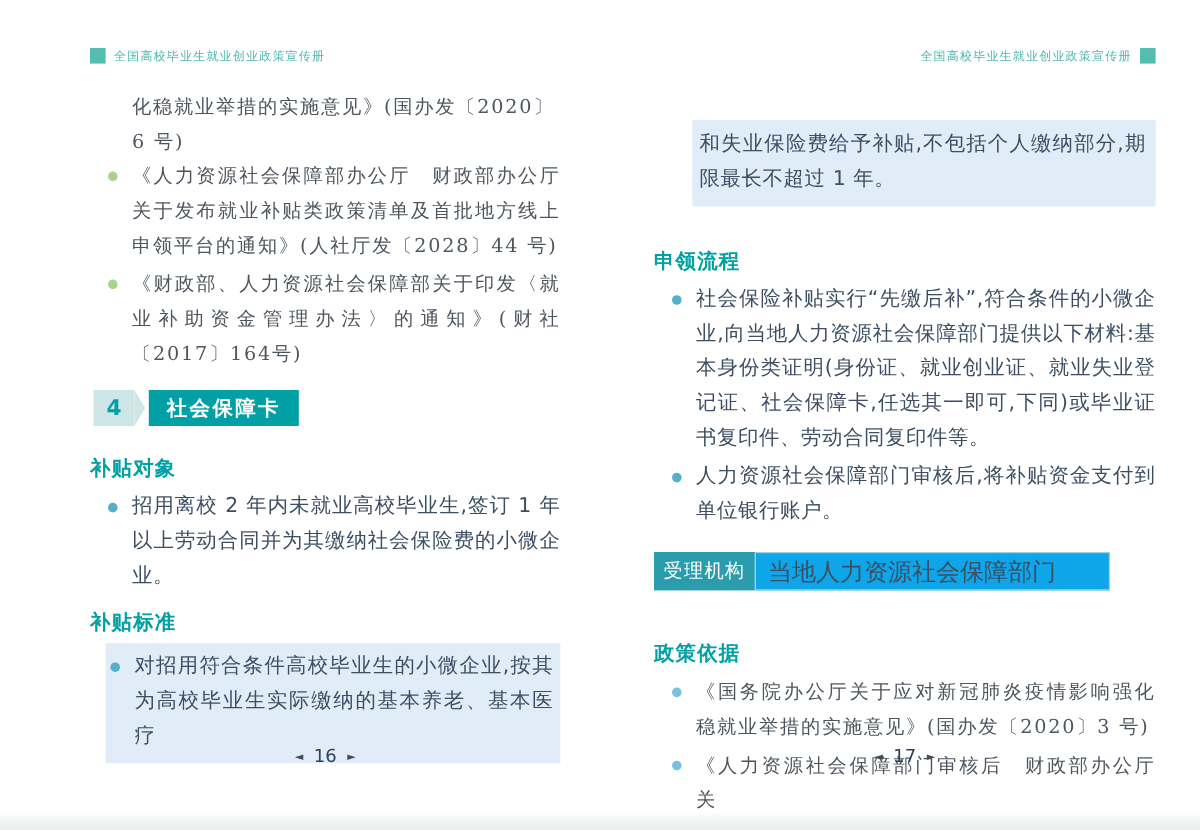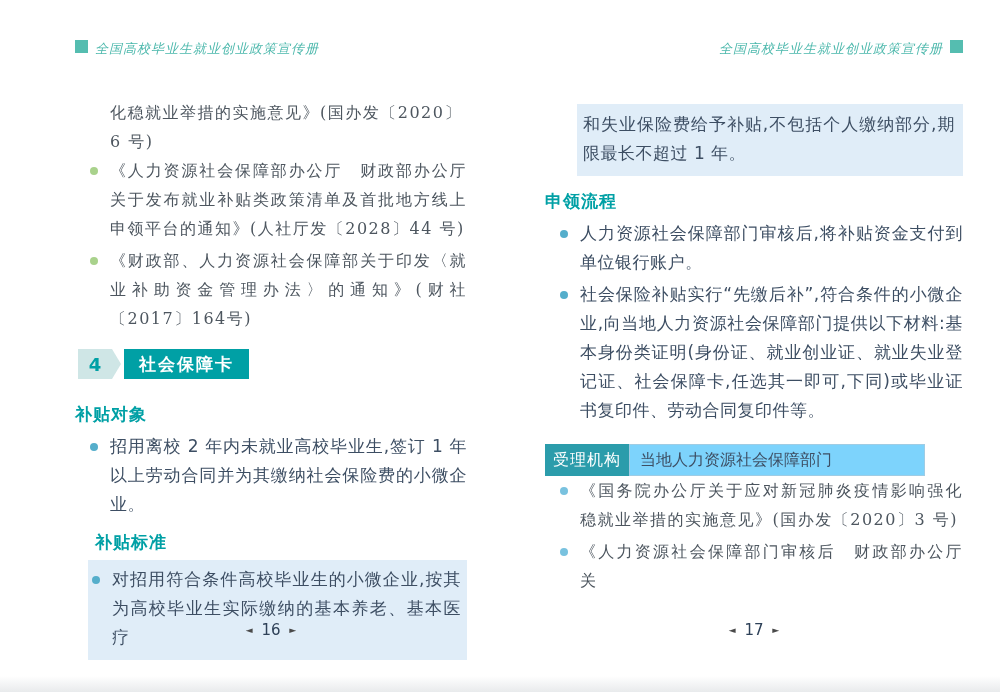--- a/index.html
+++ b/index.html
@@ -7,70 +7,70 @@
     width:1000px;height:692px;position:relative;overflow:hidden;
     background:#ffffff;
     font-family:"DejaVu Sans","Liberation Sans",sans-serif;
     color:var(--body-text,#3d4e63);
   }
   .page{position:absolute;top:40px;height:616px;}
   .page-left{left:75px;width:392px;}
   .page-right{left:545px;width:418px;}
 
   
-  .header{display:flex;align-items:flex-start;gap:7px;font-size:13px;letter-spacing:1px;
-          color:var(--header-teal,#4cb8ac);font-style:italic;}
+  .header{display:flex;align-items:flex-start;gap:7px;font-size:10px;letter-spacing:1px;
+          color:var(--header-teal,#4cb8ac);}
   .header .sq{width:13px;height:13px;background:var(--header-square,#55bdb0);flex:0 0 auto;}
   .page-right .header{justify-content:flex-end;}
 
   
   .li{display:flex;margin-bottom:3px;}
   .dot{flex:0 0 auto;width:8px;height:8px;border-radius:50%;margin:11px 0 0 15px;}
   .li-text{flex:1;margin-left:12px;text-align:justify;}
   .green-dot{background:var(--green-bullet,#a9d28c);}
   .teal-dot{background:var(--teal-bullet,#55aecb);}
   .blue-dot{background:var(--blue-bullet,#79c2df);}
 
   
   .serif-list{font-family:"DejaVu Serif","Liberation Serif",serif;
     font-size:16px;line-height:29px;letter-spacing:1.5px;color:var(--serif-text,#4d565f);}
   .continuation{margin-left:35px;}
 
-  .policy-block{margin-top:40px;}
+  .policy-block{margin-top:20px;}
 
   
   .banner{display:flex;align-items:stretch;height:30px;margin-top:16px;margin-left:3px;}
   .banner-num{width:34px;background:var(--light-teal-box,#cfe6e6);
     color:var(--teal,#00a0a5);font-size:18px;font-weight:bold;
     display:flex;align-items:center;justify-content:center;}
   .banner-arrow{width:0;height:0;border-left:9px solid var(--light-teal-box,#cfe6e6);
     border-top:15px solid #fff;border-bottom:15px solid #fff;}
   .banner-title{background:var(--teal,#00a0a5);color:#fff;font-weight:bold;font-size:17px;
     letter-spacing:2px;display:flex;align-items:center;padding:0 15px;margin-left:3px;}
 
   
   .subhead{color:var(--teal,#00a0a5);font-weight:bold;font-size:17px;letter-spacing:1px;}
   .sans-body{font-size:17px;line-height:29px;letter-spacing:0.5px;}
 
-  .mt32{margin-top:24px;} .mt26{margin-top:14px;}
-  .mt19{margin-top:19px;} .mt41{margin-top:41px;} .mt12{margin-top:12px;margin-left:20px;}
+  .mt32{margin-top:24px;} .mt26{margin-top:34px;}
+  .mt19{margin-top:19px;} .mt41{margin-top:41px;} .mt12{margin-top:12px;}
   .mb6{margin-bottom:6px;}
 
   
   .li.hl{background:var(--highlight,#e0edf8);margin-left:13px;padding:5px 6px 8px 0;}
   .li.hl .dot{margin-left:4px;}
   .hl-block{background:var(--highlight,#e0edf8);margin-left:32px;margin-top:46px;
     padding:6px 8px 8px 6px;font-size:17px;line-height:29px;letter-spacing:0.5px;text-align:justify;}
 
   
   .agency{display:flex;align-items:stretch;height:32px;width:380px;}
   .agency-label{background:var(--label-bg,#2b9cab);color:#fff;font-size:16px;letter-spacing:1px;
     display:flex;align-items:center;padding:0 8px;flex:0 0 auto;}
-  .agency-value{flex:1;border:1px solid var(--box-border,#9fcce4);background:#7dd3fc;
-    display:flex;align-items:center;padding-left:10px;font-size:16px;}
+  .agency-value{flex:1;border:1px solid var(--box-border,#9fcce4);background:#0ea5e9;
+    display:flex;align-items:center;padding-left:10px;font-size:20px;}
 
   
   .footer{position:absolute;bottom:17px;left:0;right:0;text-align:center;
     color:var(--pagenum,#2e4158);font-size:15px;}
   .footer .arr{font-size:9px;color:#4a4a4a;vertical-align:2px;padding:0 4px;}
 
   .bottom-shade{position:absolute;left:0;right:0;bottom:0;height:16px;
     background:linear-gradient(to bottom, rgba(130,140,150,0) 0%, rgba(130,140,150,0.18) 100%);}
 </style>
 </head>
@@ -130,33 +130,34 @@
     <span>全国高校毕业生就业创业政策宣传册</span>
     <span class="sq"></span>
   </div>
 
   <div class="hl-block">和失业保险费给予补贴,不包括个人缴纳部分,期限最长不超过 1 年。</div>
 
   <div class="subhead mt26 mb6">申领流程</div>
   <div class="sans-body">
     <div class="li">
       <span class="dot teal-dot"></span>
-      <span class="li-text">人力资源社会保障部门审核后,将补贴资金支付到单位银行账户。</span>
+      <span class="li-text">社会保险补贴实行“先缴后补”,符合条件的小微企业,向当地人力资源社会保障部门提供以下材料:基本身份类证明(身份证、就业创业证、就业失业登记证、社会保障卡,任选其一即可,下同)或毕业证书复印件、劳动合同复印件等。</span>
     </div>
     <div class="li">
       <span class="dot teal-dot"></span>
-      <span class="li-text">社会保险补贴实行“先缴后补”,符合条件的小微企业,向当地人力资源社会保障部门提供以下材料:基本身份类证明(身份证、就业创业证、就业失业登记证、社会保障卡,任选其一即可,下同)或毕业证书复印件、劳动合同复印件等。</span>
+      <span class="li-text">人力资源社会保障部门审核后,将补贴资金支付到单位银行账户。</span>
     </div>
   </div>
 
   <div class="agency mt19">
     <div class="agency-label">受理机构</div>
     <div class="agency-value">当地人力资源社会保障部门</div>
   </div>
 
+  <div class="subhead mt41 mb6">政策依据</div>
   <div class="serif-list">
     <div class="li">
       <span class="dot blue-dot"></span>
       <span class="li-text">《国务院办公厅关于应对新冠肺炎疫情影响强化稳就业举措的实施意见》(国办发〔2020〕3 号)</span>
     </div>
     <div class="li">
       <span class="dot blue-dot"></span>
       <span class="li-text">《人力资源社会保障部门审核后　财政部办公厅关</span>
     </div>
   </div>

